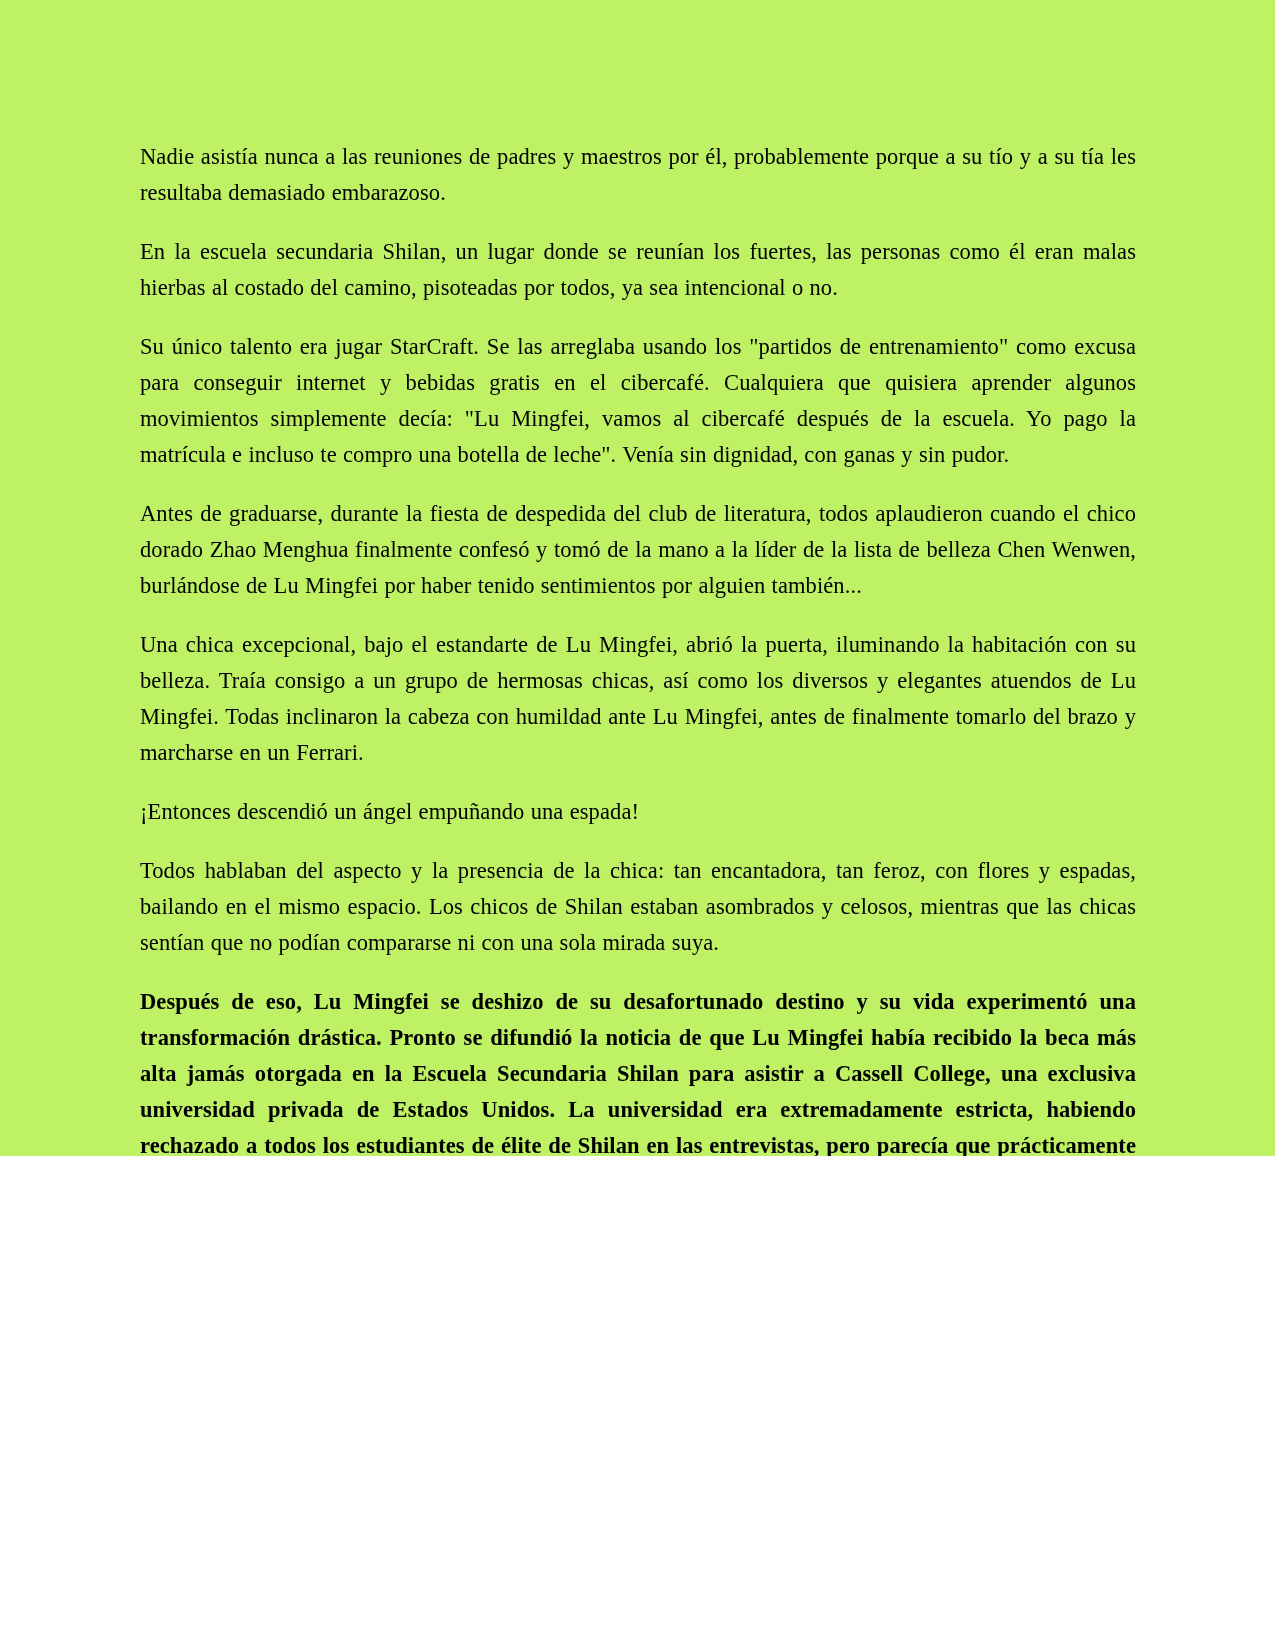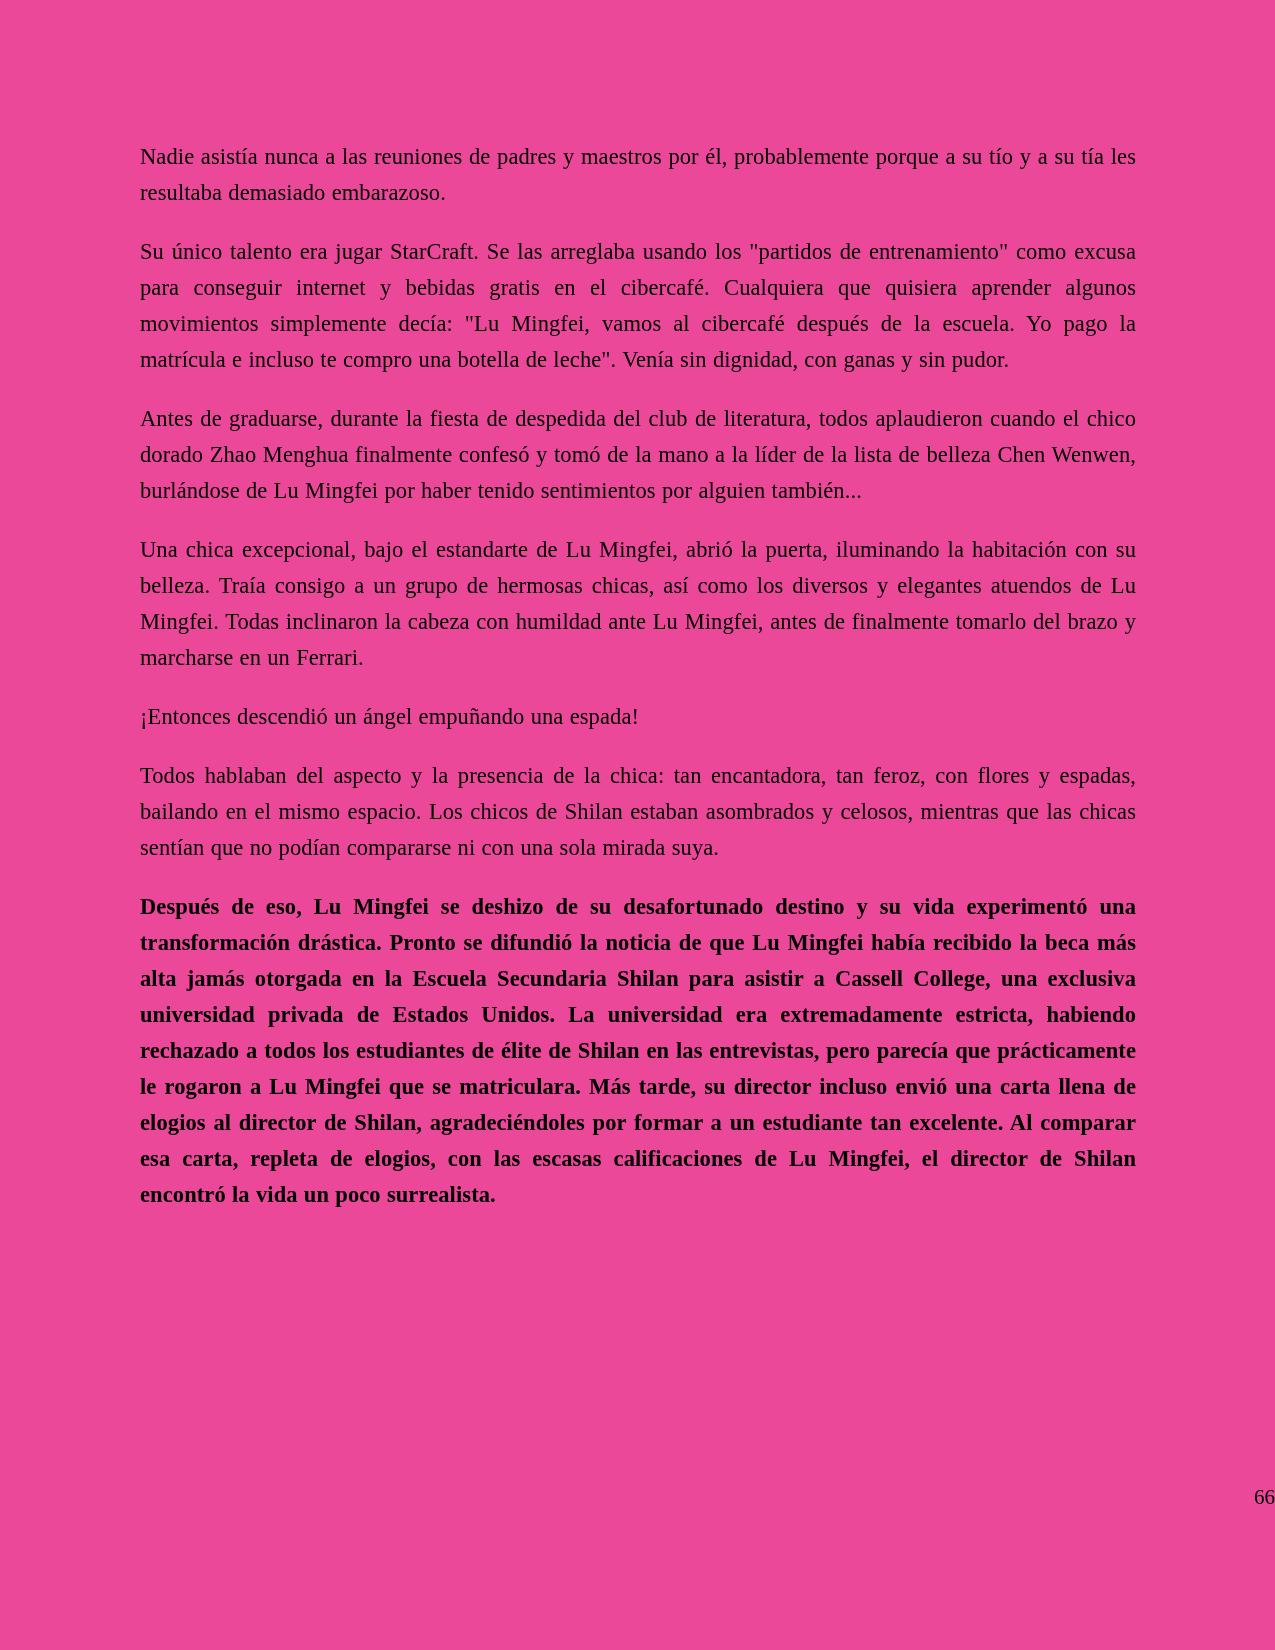--- a/index.html
+++ b/index.html
@@ -9,22 +9,22 @@
     }
     body {
       width: 1275px;
       height: 1650px;
       font-family: "Liberation Serif", "DejaVu Serif", serif;
       color: #000000;
     }
     .sheet {
       position: relative;
       width: 1275px;
-      height: 1650px;
-      background: #ec4899;
+      height: 1156px;
+      background: #bef264;
       overflow: hidden;
     }
     .content {
       position: absolute;
       top: 139px;
       left: 140px;
       width: 996px;
     }
     .content p {
       margin: 0 0 23px 0;
@@ -47,20 +47,21 @@
       font-size: 21px;
       line-height: 28px;
     }
   </style>
 </head>
 <body>
 
 <div class="sheet">
   <div class="content">
       <p>Nadie asistía nunca a las reuniones de padres y maestros por él, probablemente porque a su tío y a su tía les resultaba demasiado embarazoso.</p>
+      <p>En la escuela secundaria Shilan, un lugar donde se reunían los fuertes, las personas como él eran malas hierbas al costado del camino, pisoteadas por todos, ya sea intencional o no.</p>
       <p>Su único talento era jugar StarCraft. Se las arreglaba usando los "partidos de entrenamiento" como excusa para conseguir internet y bebidas gratis en el cibercafé. Cualquiera que quisiera aprender algunos movimientos simplemente decía: "Lu Mingfei, vamos al cibercafé después de la escuela. Yo pago la matrícula e incluso te compro una botella de leche". Venía sin dignidad, con ganas y sin pudor.</p>
       <p>Antes de graduarse, durante la fiesta de despedida del club de literatura, todos aplaudieron cuando el chico dorado Zhao Menghua finalmente confesó y tomó de la mano a la líder de la lista de belleza Chen Wenwen, burlándose de Lu Mingfei por haber tenido sentimientos por alguien también...</p>
       <p>Una chica excepcional, bajo el estandarte de Lu Mingfei, abrió la puerta, iluminando la habitación con su belleza. Traía consigo a un grupo de hermosas chicas, así como los diversos y elegantes atuendos de Lu Mingfei. Todas inclinaron la cabeza con humildad ante Lu Mingfei, antes de finalmente tomarlo del brazo y marcharse en un Ferrari.</p>
       <p>¡Entonces descendió un ángel empuñando una espada!</p>
       <p>Todos hablaban del aspecto y la presencia de la chica: tan encantadora, tan feroz, con flores y espadas, bailando en el mismo espacio. Los chicos de Shilan estaban asombrados y celosos, mientras que las chicas sentían que no podían compararse ni con una sola mirada suya.</p>
       <p>Después de eso, Lu Mingfei se deshizo de su desafortunado destino y su vida experimentó una transformación drástica. Pronto se difundió la noticia de que Lu Mingfei había recibido la beca más alta jamás otorgada en la Escuela Secundaria Shilan para asistir a Cassell College, una exclusiva universidad privada de Estados Unidos. La universidad era extremadamente estricta, habiendo rechazado a todos los estudiantes de élite de Shilan en las entrevistas, pero parecía que prácticamente le rogaron a Lu Mingfei que se matriculara. Más tarde, su director incluso envió una carta llena de elogios al director de Shilan, agradeciéndoles por formar a un estudiante tan excelente. Al comparar esa carta, repleta de elogios, con las escasas calificaciones de Lu Mingfei, el director de Shilan encontró la vida un poco surrealista.</p>
     </div>
   <div class="page-number">66</div>
 </div>
 

